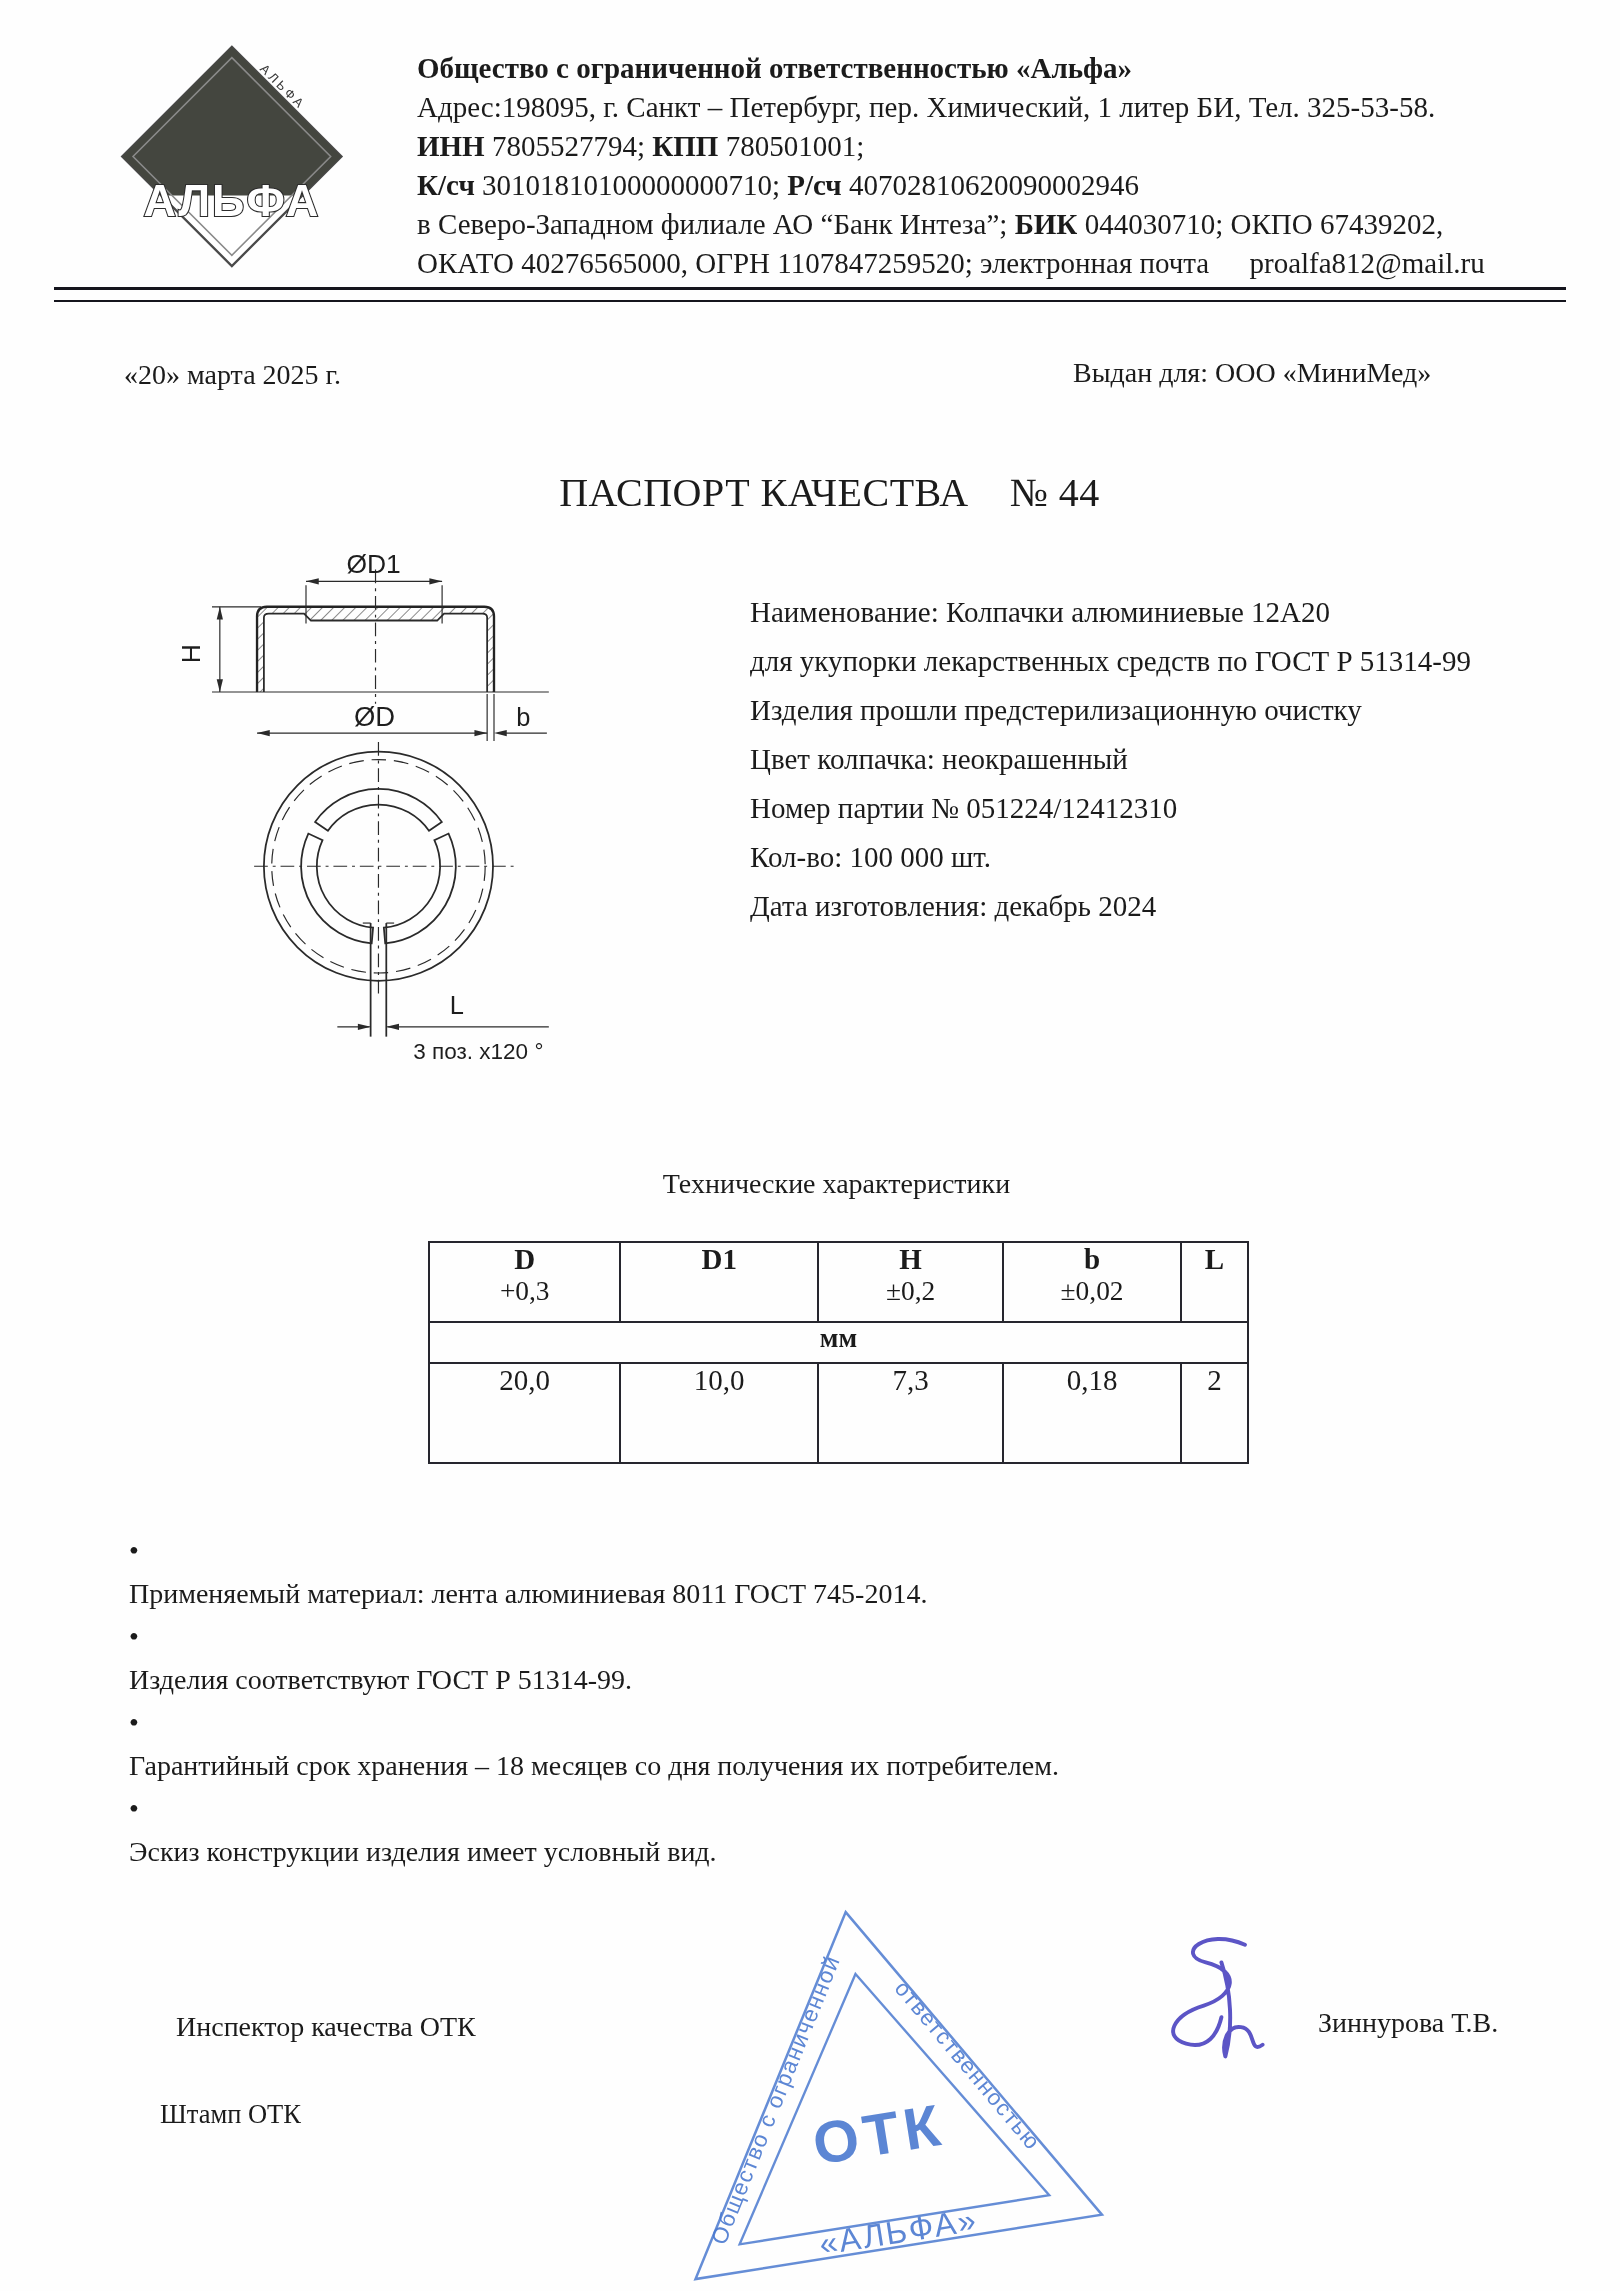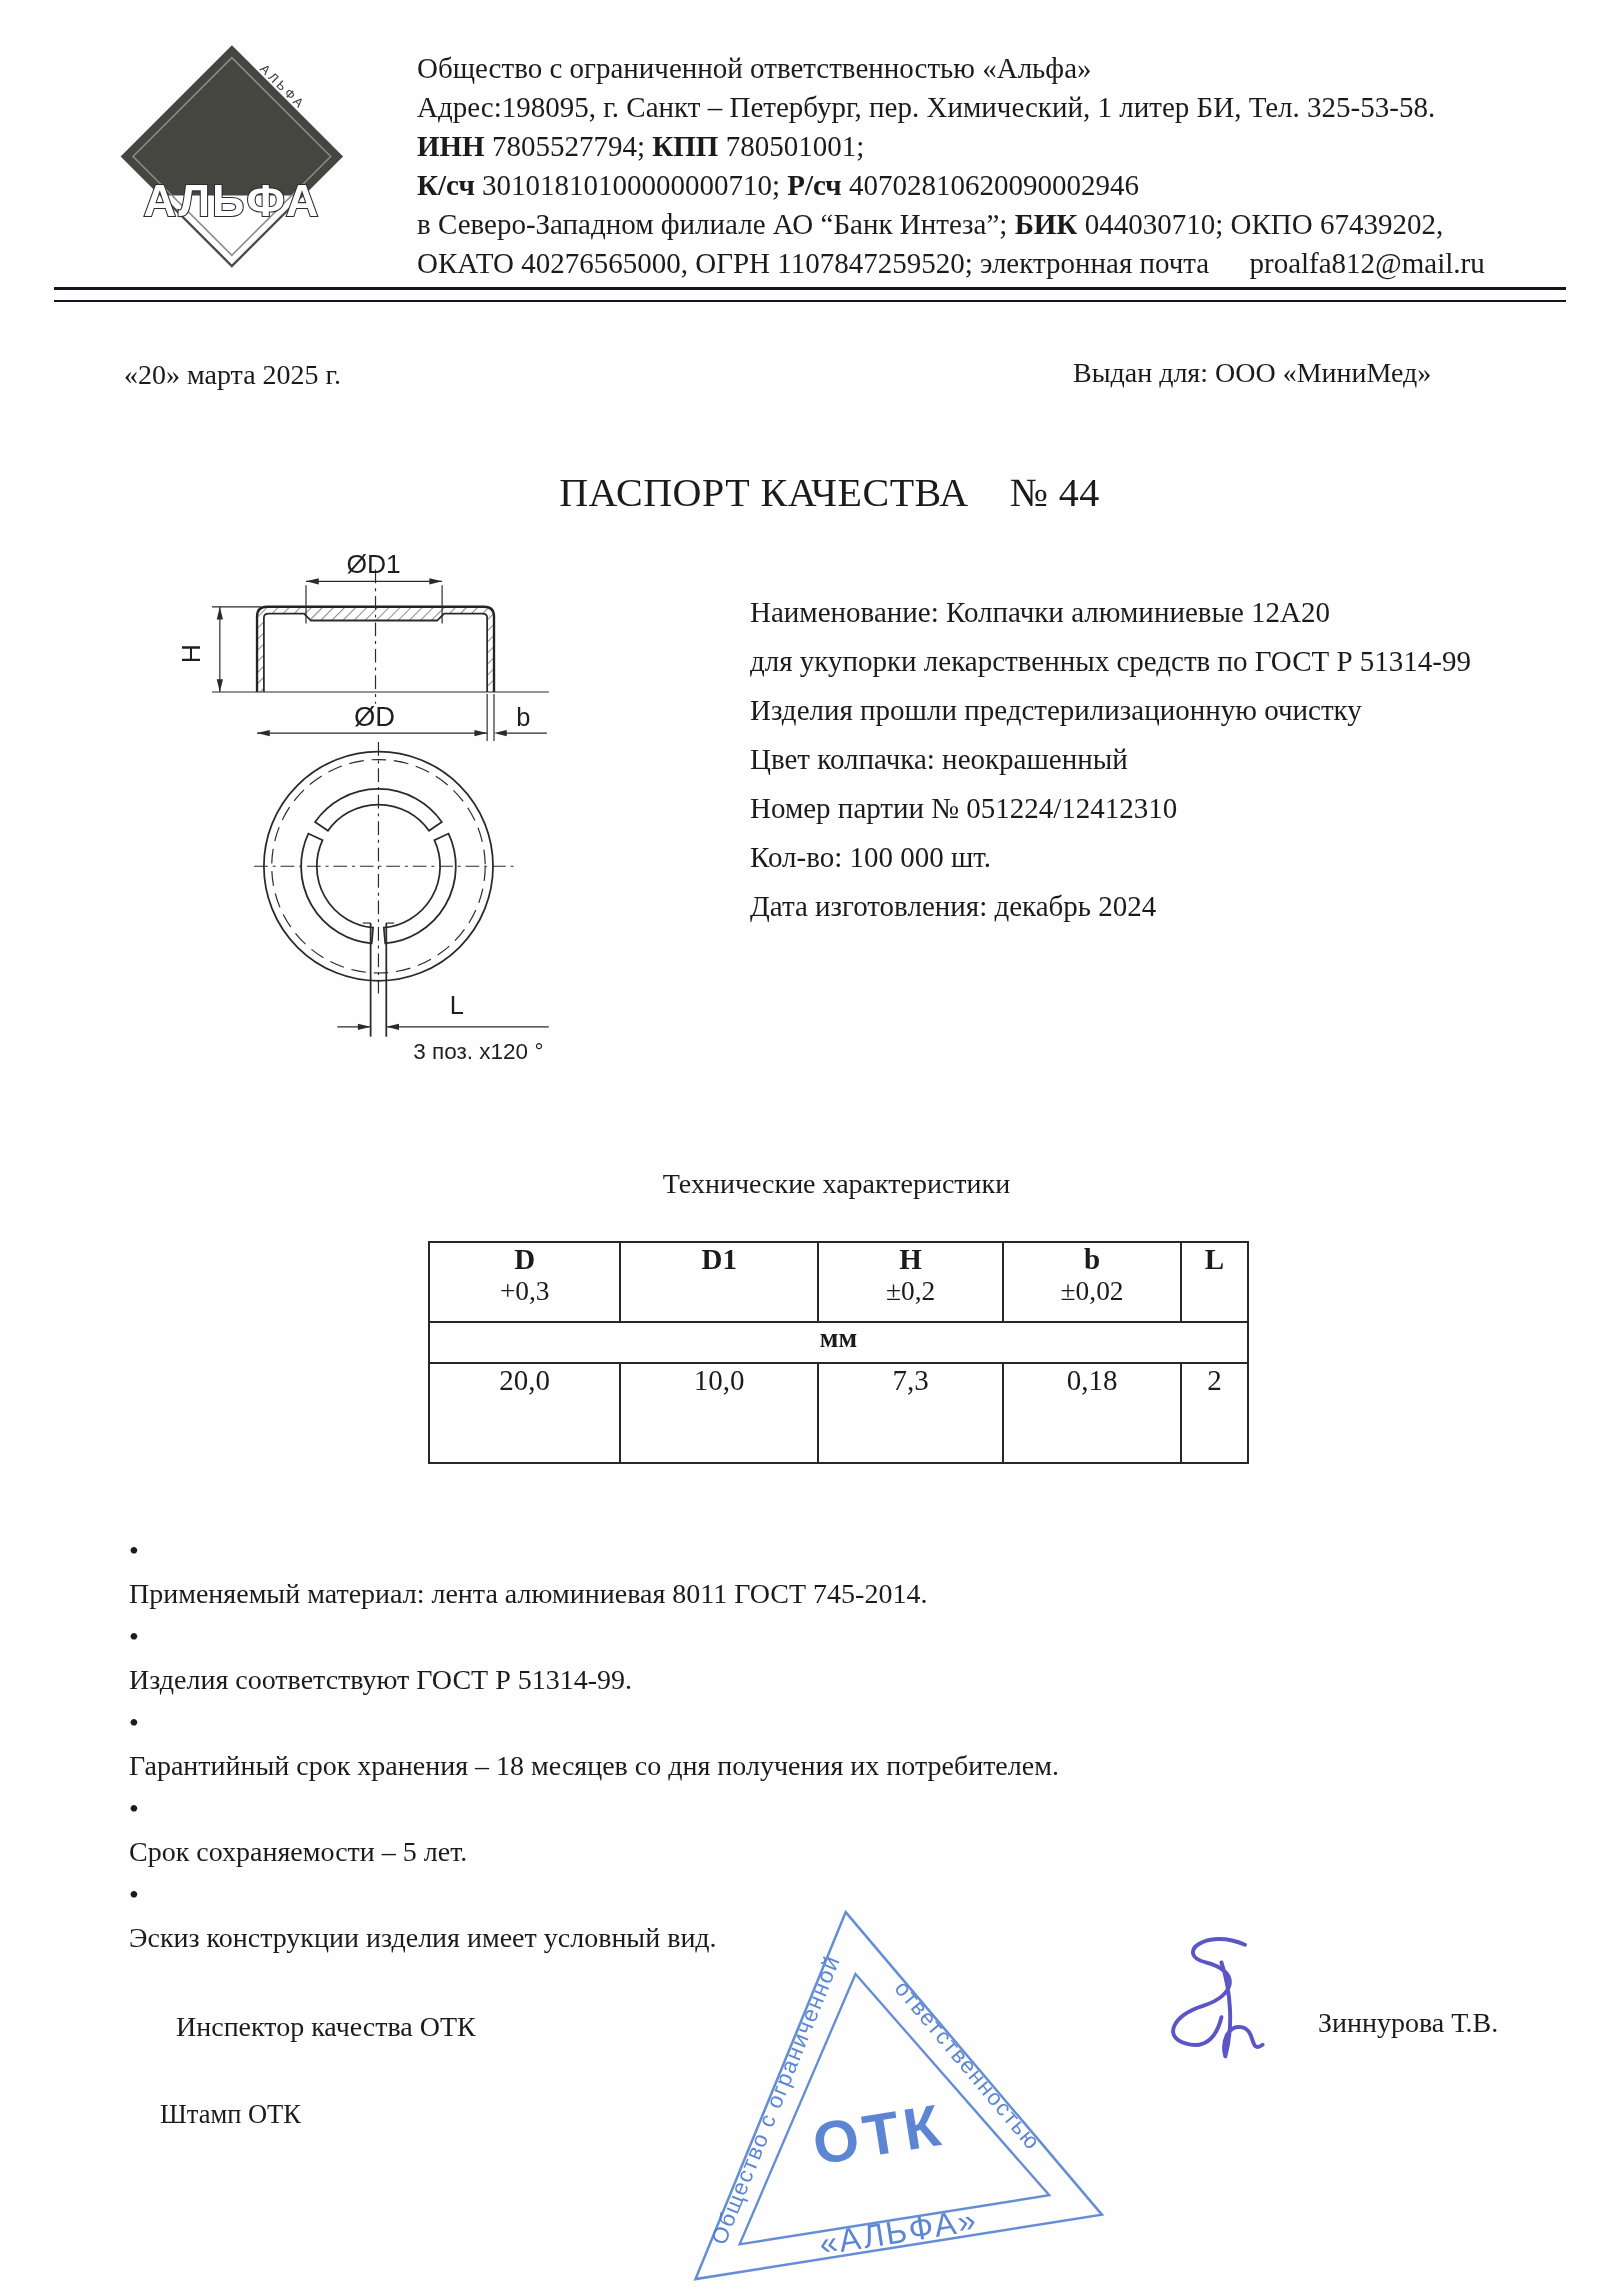--- a/index.html
+++ b/index.html
@@ -8,21 +8,21 @@
     width:1620px;height:2292px;
     background:#fefefe;
     font-family:"Liberation Serif", serif;
     color:#1b1b1b;
     overflow:hidden;
     margin:0 auto;
   }
   .abs{position:absolute;}
   
   .company-block{left:417px;top:49px;width:1166px;font-size:29px;line-height:39px;}
-  .co-name{font-weight:normal;}
+  .co-name{font-weight:bold;}
   .co-line b{font-weight:bold;}
   .email{margin-left:33px;}
   .double-rule{left:54px;top:287px;width:1512px;height:9.8px;
     border-top:3.9px solid #15151d;border-bottom:2.9px solid #15151d;}
   
   .date-line{left:124px;top:359px;font-size:28px;}
   .issued-for{left:1073px;top:357px;font-size:28px;}
   
   .doc-title{left:39px;top:469px;width:1581px;text-align:center;font-size:40px;letter-spacing:0.5px;}
   .doc-title .num{margin-left:41px;}
@@ -210,24 +210,20 @@
     <div class="bullet-row">
         <span class="bdot"></span>
         <span class="btext">Изделия соответствуют ГОСТ Р 51314-99.</span>
       </div>
     <div class="bullet-row">
         <span class="bdot"></span>
         <span class="btext">Гарантийный срок хранения – 18 месяцев со дня получения их потребителем.</span>
       </div>
     <div class="bullet-row">
         <span class="bdot"></span>
-        <span class="btext">Срок сохраняемости  – 5 лет.</span>
-      </div>
-    <div class="bullet-row">
-        <span class="bdot"></span>
         <span class="btext">Эскиз конструкции изделия имеет условный вид.</span>
       </div>
   </div>
 
   <div class="abs inspector">Инспектор качества  ОТК</div>
   <div class="abs stamp-note">Штамп ОТК</div>
   <div class="abs signer">Зиннурова Т.В.</div>
 
   <svg class="abs" style="left:610px;top:1898px;" width="529" height="392" viewBox="0 0 540 400">
     <g transform="rotate(-9 270 200)">

